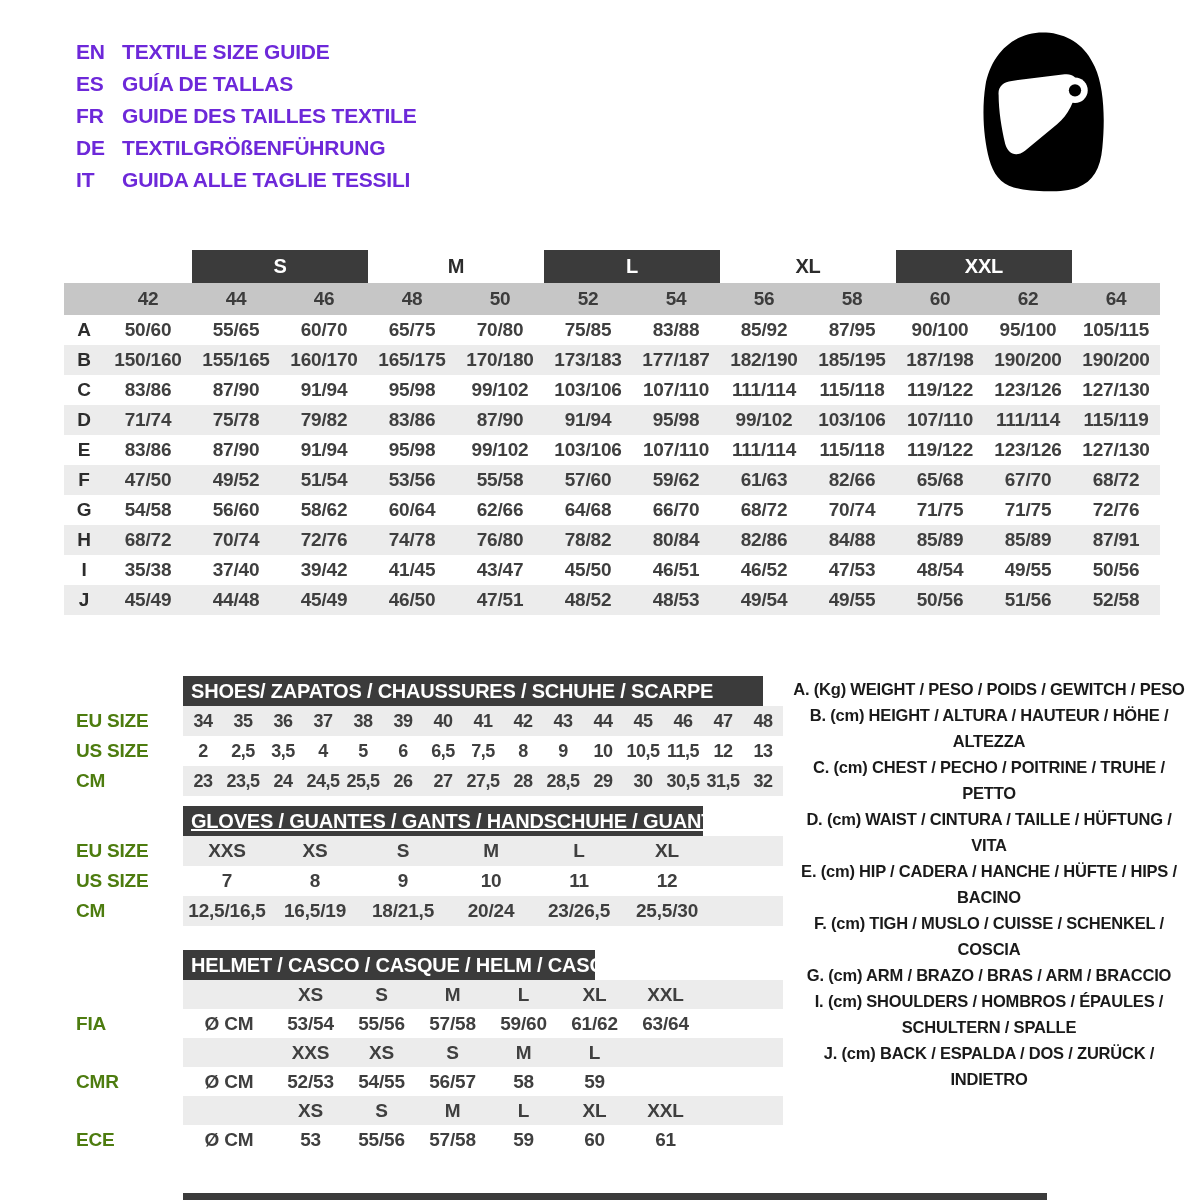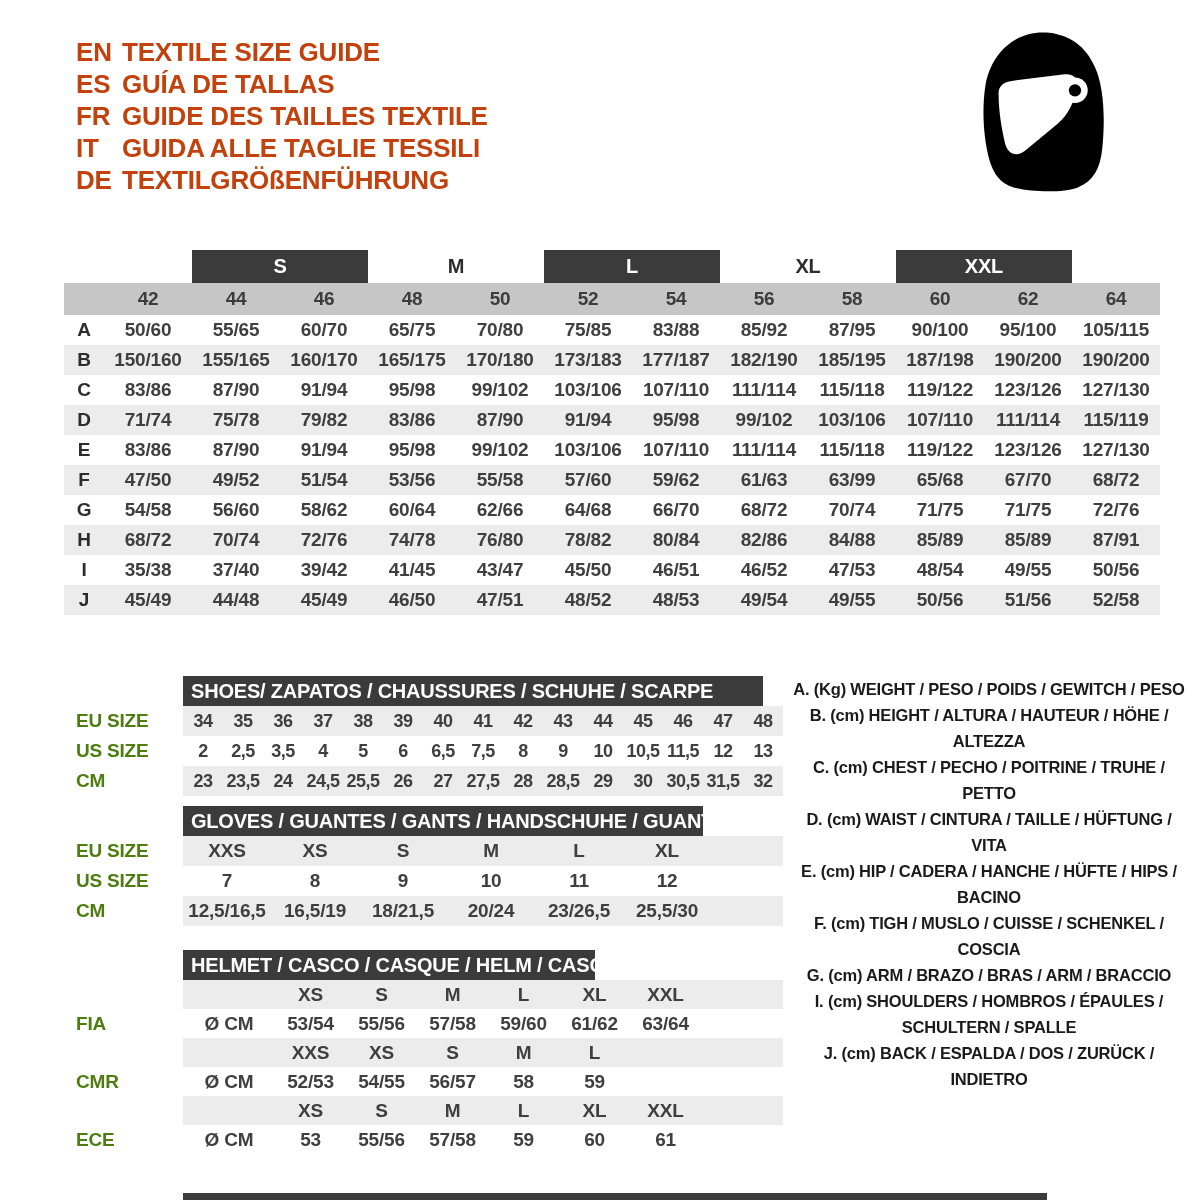--- a/index.html
+++ b/index.html
@@ -2,21 +2,21 @@
 <html><head>
 <meta charset="utf-8">
 <style>
   html,body { margin:0; padding:0; background:#fff; }
   .page {
     position:relative; width:1200px; height:1200px; background:#ffffff;
     font-family:"Liberation Sans","DejaVu Sans",sans-serif; font-weight:bold;
     color:#3f3f3f; overflow:hidden; letter-spacing:-0.2px;
   }
   
-  .langs { position:absolute; left:76px; top:36px; font-size:26px; color:#c2410c; }
+  .langs { position:absolute; left:76px; top:36px; font-size:21px; color:#6d28d9; }
   .lang-row { display:flex; height:32px; align-items:center; }
   .lang-code { width:46px; }
   
   .helmet-icon { position:absolute; left:976px; top:26px; width:132px; height:172px; }
   
   .main-table { position:absolute; left:64px; top:250px; width:1096px; font-size:19px; }
   .grid13 { display:grid; grid-template-columns:40px repeat(12,88px); }
   .band-row { height:33px; }
   .band { display:flex; align-items:center; justify-content:center; font-size:20px; color:#2c2c2c; }
   .band.boxed { background:#3b3b3b; color:#ffffff; }
@@ -25,21 +25,21 @@
   .striped { background:#ececec; }
   .cell { display:flex; align-items:center; justify-content:center; white-space:nowrap; }
   .letter { color:#2c2c2c; }
   
   .sub { position:absolute; left:64px; font-size:19px; }
   .sub-row { display:flex;align-items:center; }
   .sub-label { width:119px; display:flex; align-items:center; padding-left:12px; color:#4d7c0f; box-sizing:border-box; }
   .sub-body { width:600px; display:grid; align-content:center; }
   .bar { background:#3b3b3b; color:#ffffff; display:flex; align-items:center; height:30px; padding-left:8px; font-size:20px; box-sizing:border-box; white-space:nowrap; }
   .bar-shoes { width:580px; }
-  .bar-gloves { width:520px; }
+  .bar-gloves { width:520px;text-decoration:underline; }
   .bar-helmet { width:412px; }
   .shoes-grid { grid-template-columns:repeat(15,40px); height:30px; font-size:18px; letter-spacing:-0.5px; }
   .gloves-grid { grid-template-columns:repeat(6,88px); height:30px; }
   .helm-grid { grid-template-columns:92px repeat(6,71px); height:29px; }
   
   .legend { position:absolute; left:790px; top:676px; width:398px; font-size:16.5px; line-height:26px; color:#1a1a1a;text-align:center; }
   
   .bottom-bar { position:absolute; left:183px; bottom:0; width:864px; height:7px; background:#3b3b3b; }
 </style>
 </head>
@@ -54,26 +54,26 @@
       </div>
       <div class="lang-row">
         <span class="lang-code">ES</span>
         <span class="lang-label">GUÍA DE TALLAS</span>
       </div>
       <div class="lang-row">
         <span class="lang-code">FR</span>
         <span class="lang-label">GUIDE DES TAILLES TEXTILE</span>
       </div>
       <div class="lang-row">
+        <span class="lang-code">DE</span>
+        <span class="lang-label">TEXTILGRÖßENFÜHRUNG</span>
+      </div>
+      <div class="lang-row">
         <span class="lang-code">IT</span>
         <span class="lang-label">GUIDA ALLE TAGLIE TESSILI</span>
-      </div>
-      <div class="lang-row">
-        <span class="lang-code">DE</span>
-        <span class="lang-label">TEXTILGRÖßENFÜHRUNG</span>
       </div>
     </div>
 
   <svg class="helmet-icon" viewBox="0 0 140 180" aria-hidden="true">
     <path fill="#000000" d="M78,6 C44,2 16,26 10,62 C6,88 8,118 14,140 C18,155 26,166 40,170 C58,175 92,176 108,170 C124,164 132,150 134,128 C137,98 136,64 126,42 C116,20 100,9 78,6 Z"></path>
     <path fill="#ffffff" d="M24,72 C23,63 29,58 38,57 L94,50 C103,49 108,54 107,62 C105,79 98,93 86,103 L52,131 C43,138 34,135 31,124 C27,107 24,88 24,72 Z"></path>
     <circle cx="105" cy="67" r="13.5" fill="#ffffff"></circle>
     <circle cx="105" cy="67" r="6.5" fill="#000000"></circle>
   </svg>
 
@@ -179,21 +179,21 @@
         <div class="data-row grid13 striped">
           <div class="cell letter">F</div>
           <div class="cell">47/50</div>
           <div class="cell">49/52</div>
           <div class="cell">51/54</div>
           <div class="cell">53/56</div>
           <div class="cell">55/58</div>
           <div class="cell">57/60</div>
           <div class="cell">59/62</div>
           <div class="cell">61/63</div>
-          <div class="cell">63/99</div>
+          <div class="cell">82/66</div>
           <div class="cell">65/68</div>
           <div class="cell">67/70</div>
           <div class="cell">68/72</div>
         </div>
         <div class="data-row grid13">
           <div class="cell letter">G</div>
           <div class="cell">54/58</div>
           <div class="cell">56/60</div>
           <div class="cell">58/62</div>
           <div class="cell">60/64</div>

